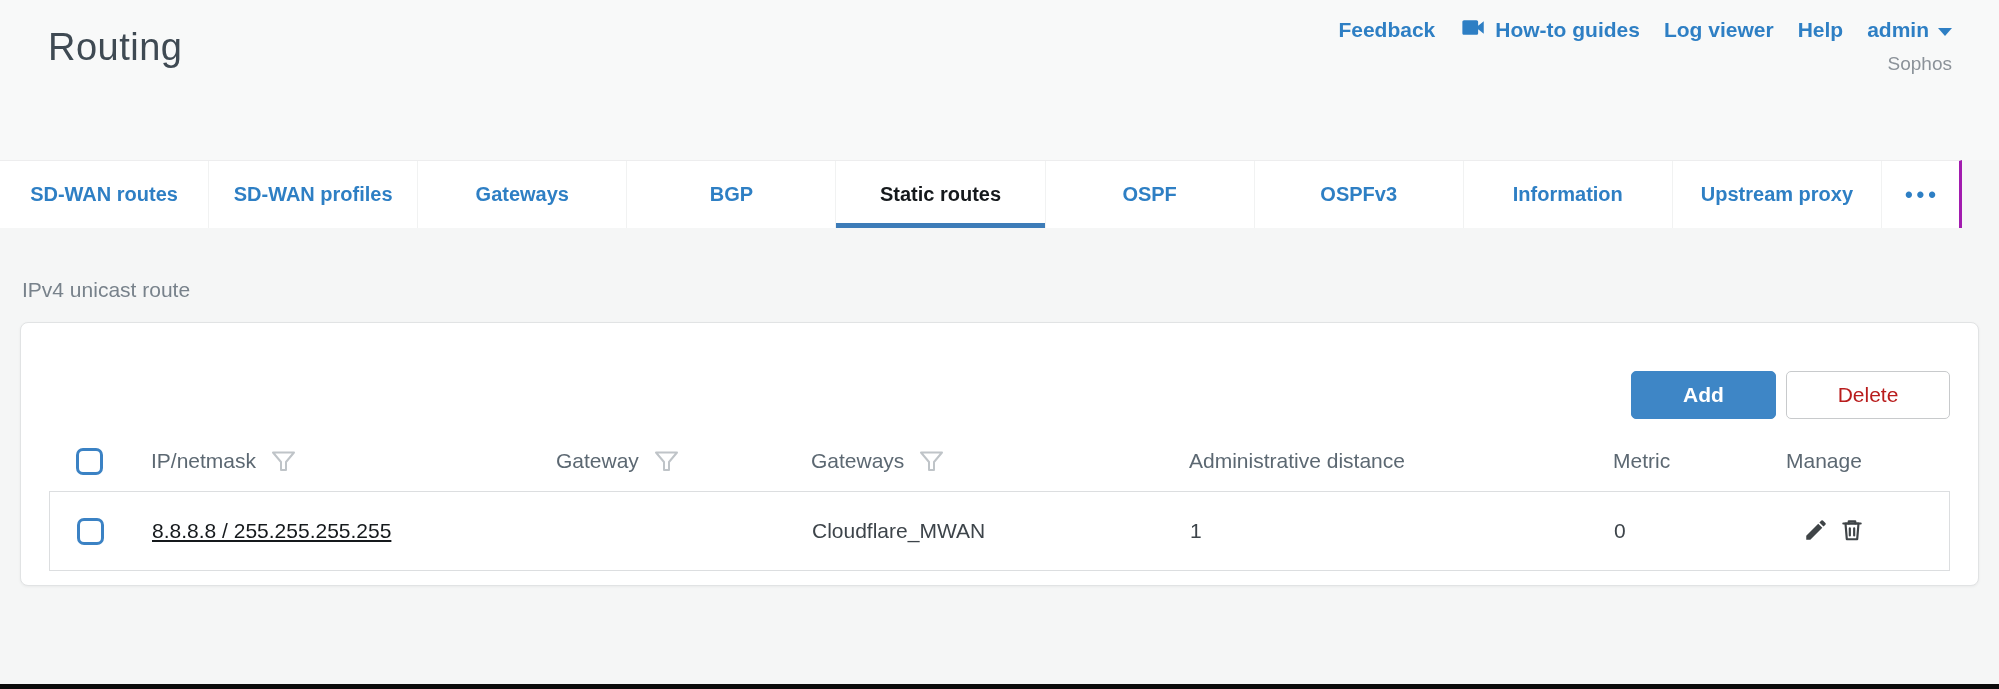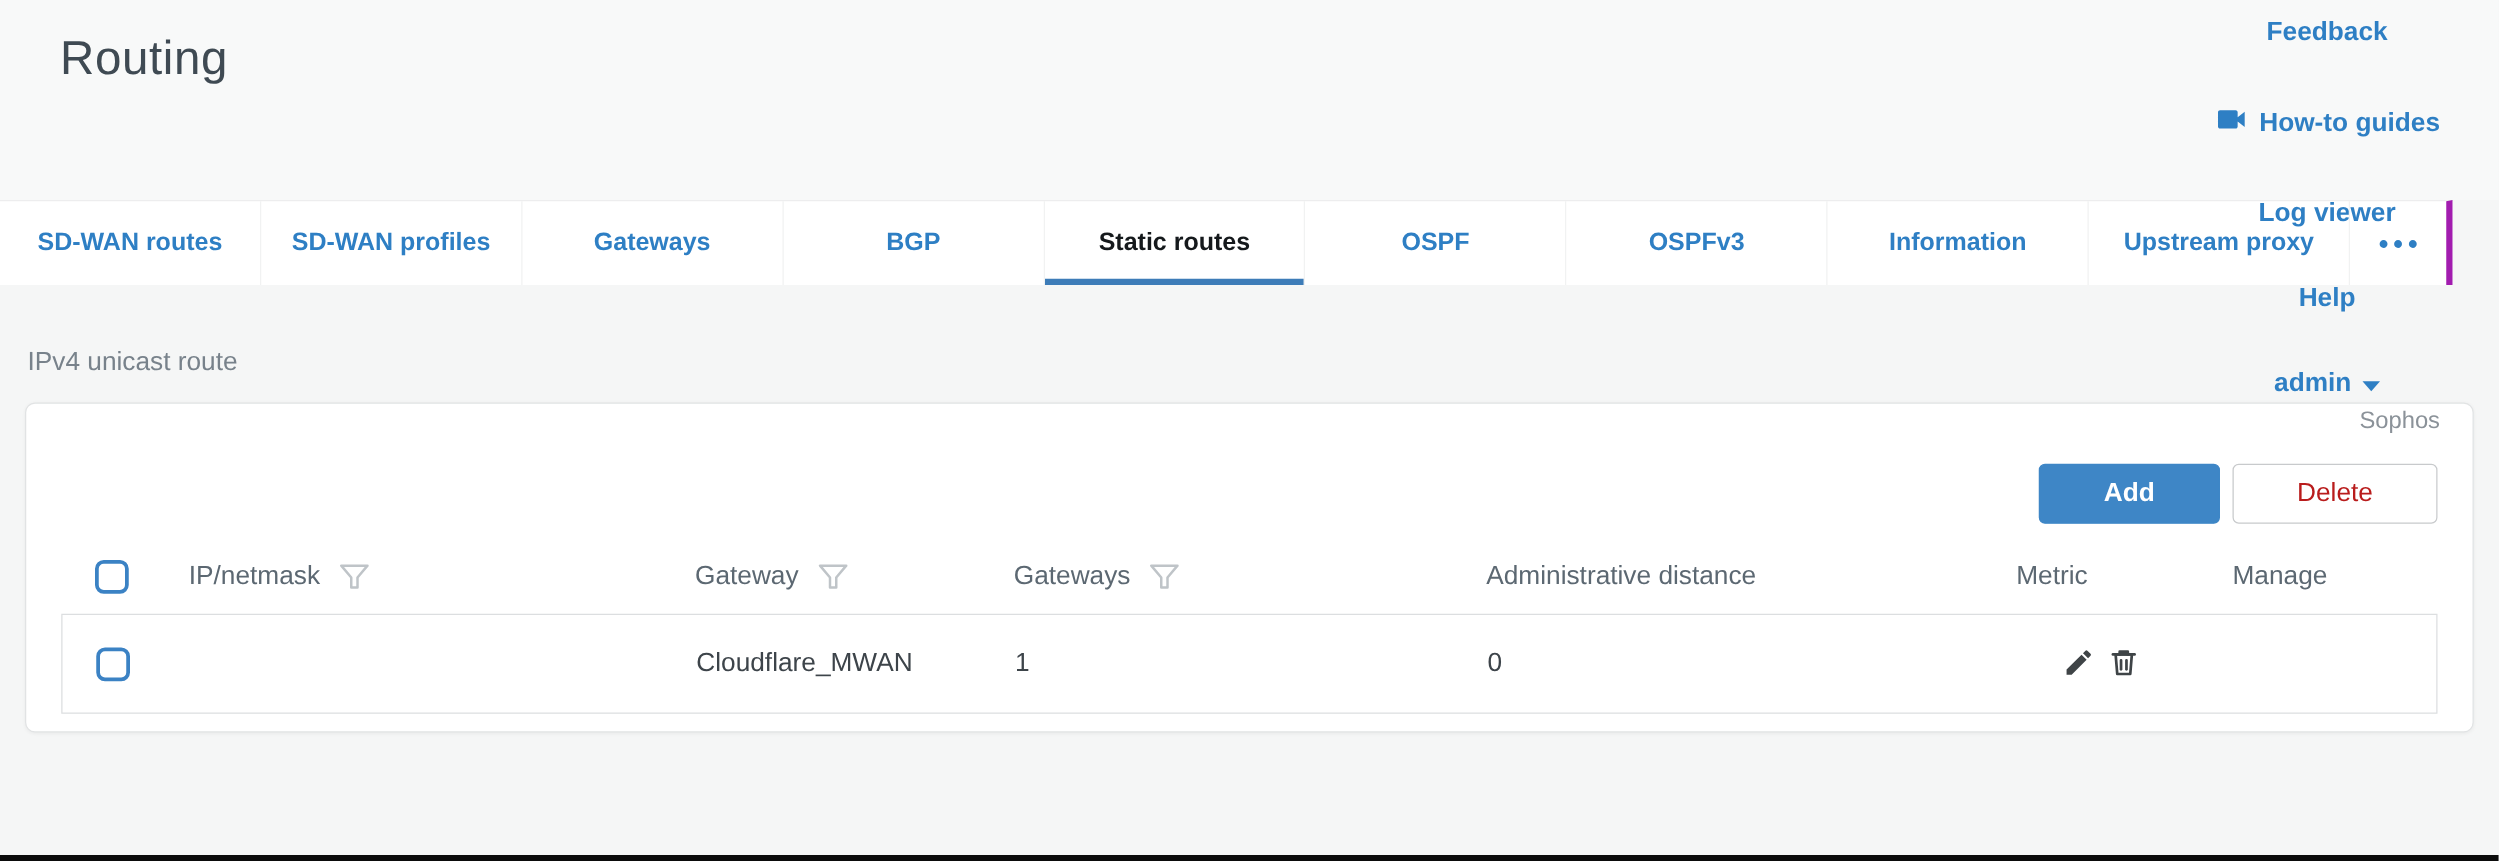--- a/index.html
+++ b/index.html
@@ -11,36 +11,36 @@
     -webkit-font-smoothing:antialiased;
   }
 
   
   .top-header { height:160px; position:relative; background:#f8f9f9; }
   .page-title {
     position:absolute; left:32px; top:10px; margin:16px;
     font-size:38px; font-weight:400; color:#3f4a53; letter-spacing:.5px;
   }
   .top-nav { position:absolute; right:47px; top:14px; text-align:right; }
-  .top-nav-row { display:flex; align-items:center; gap:44px; justify-content:flex-end;flex-direction:column; }
+  .top-nav-row { display:flex; align-items:center; gap:24px; justify-content:flex-end; }
   .nav-link {
     color:#2e7fc4; font-size:21px; font-weight:600; text-decoration:none;
     display:flex; align-items:center; gap:9px; cursor:pointer; white-space:nowrap;
   }
   .caret-down {
     width:0; height:0; margin-top:3px;
     border-left:7px solid transparent; border-right:7px solid transparent;
     border-top:8px solid #2e7fc4;
   }
   .brand { margin-top:7px; font-size:19px; color:#8b9299; }
 
   
   .tabbar {
     height:68px; width:1962px; background:#ffffff; display:flex;
-    border-top:1px solid #ededee; border-right:5px solid #a21caf;
+    border-top:1px solid #ededee; border-right:3px solid #a21caf;
   }
   .tab {
     flex:1 1 0; display:flex; align-items:center; justify-content:center;
     font-size:20px; font-weight:700; color:#2e7fc4; cursor:pointer;
     position:relative; border-left:1px solid #f1f2f2; white-space:nowrap;
   }
   .tab:first-child { border-left:none; }
   .tab.active { color:#15191c; }
   .tab.active::after {
     content:""; position:absolute; left:0; right:0; bottom:0; height:5px;
@@ -194,20 +194,21 @@
       <div class="th manage-head">
           <span>Manage</span>
         </div>
     </div>
 
     <div class="tgrid trow">
       <div>
           <div class="checkbox"></div>
         </div>
 
+      <div><a class="ip-link">8.8.8.8 / 255.255.255.255</a></div>
 
       <div></div>
 
       <div>Cloudflare_MWAN</div>
 
       <div>1</div>
 
       <div>0</div>
 
       <div class="manage-cell">

